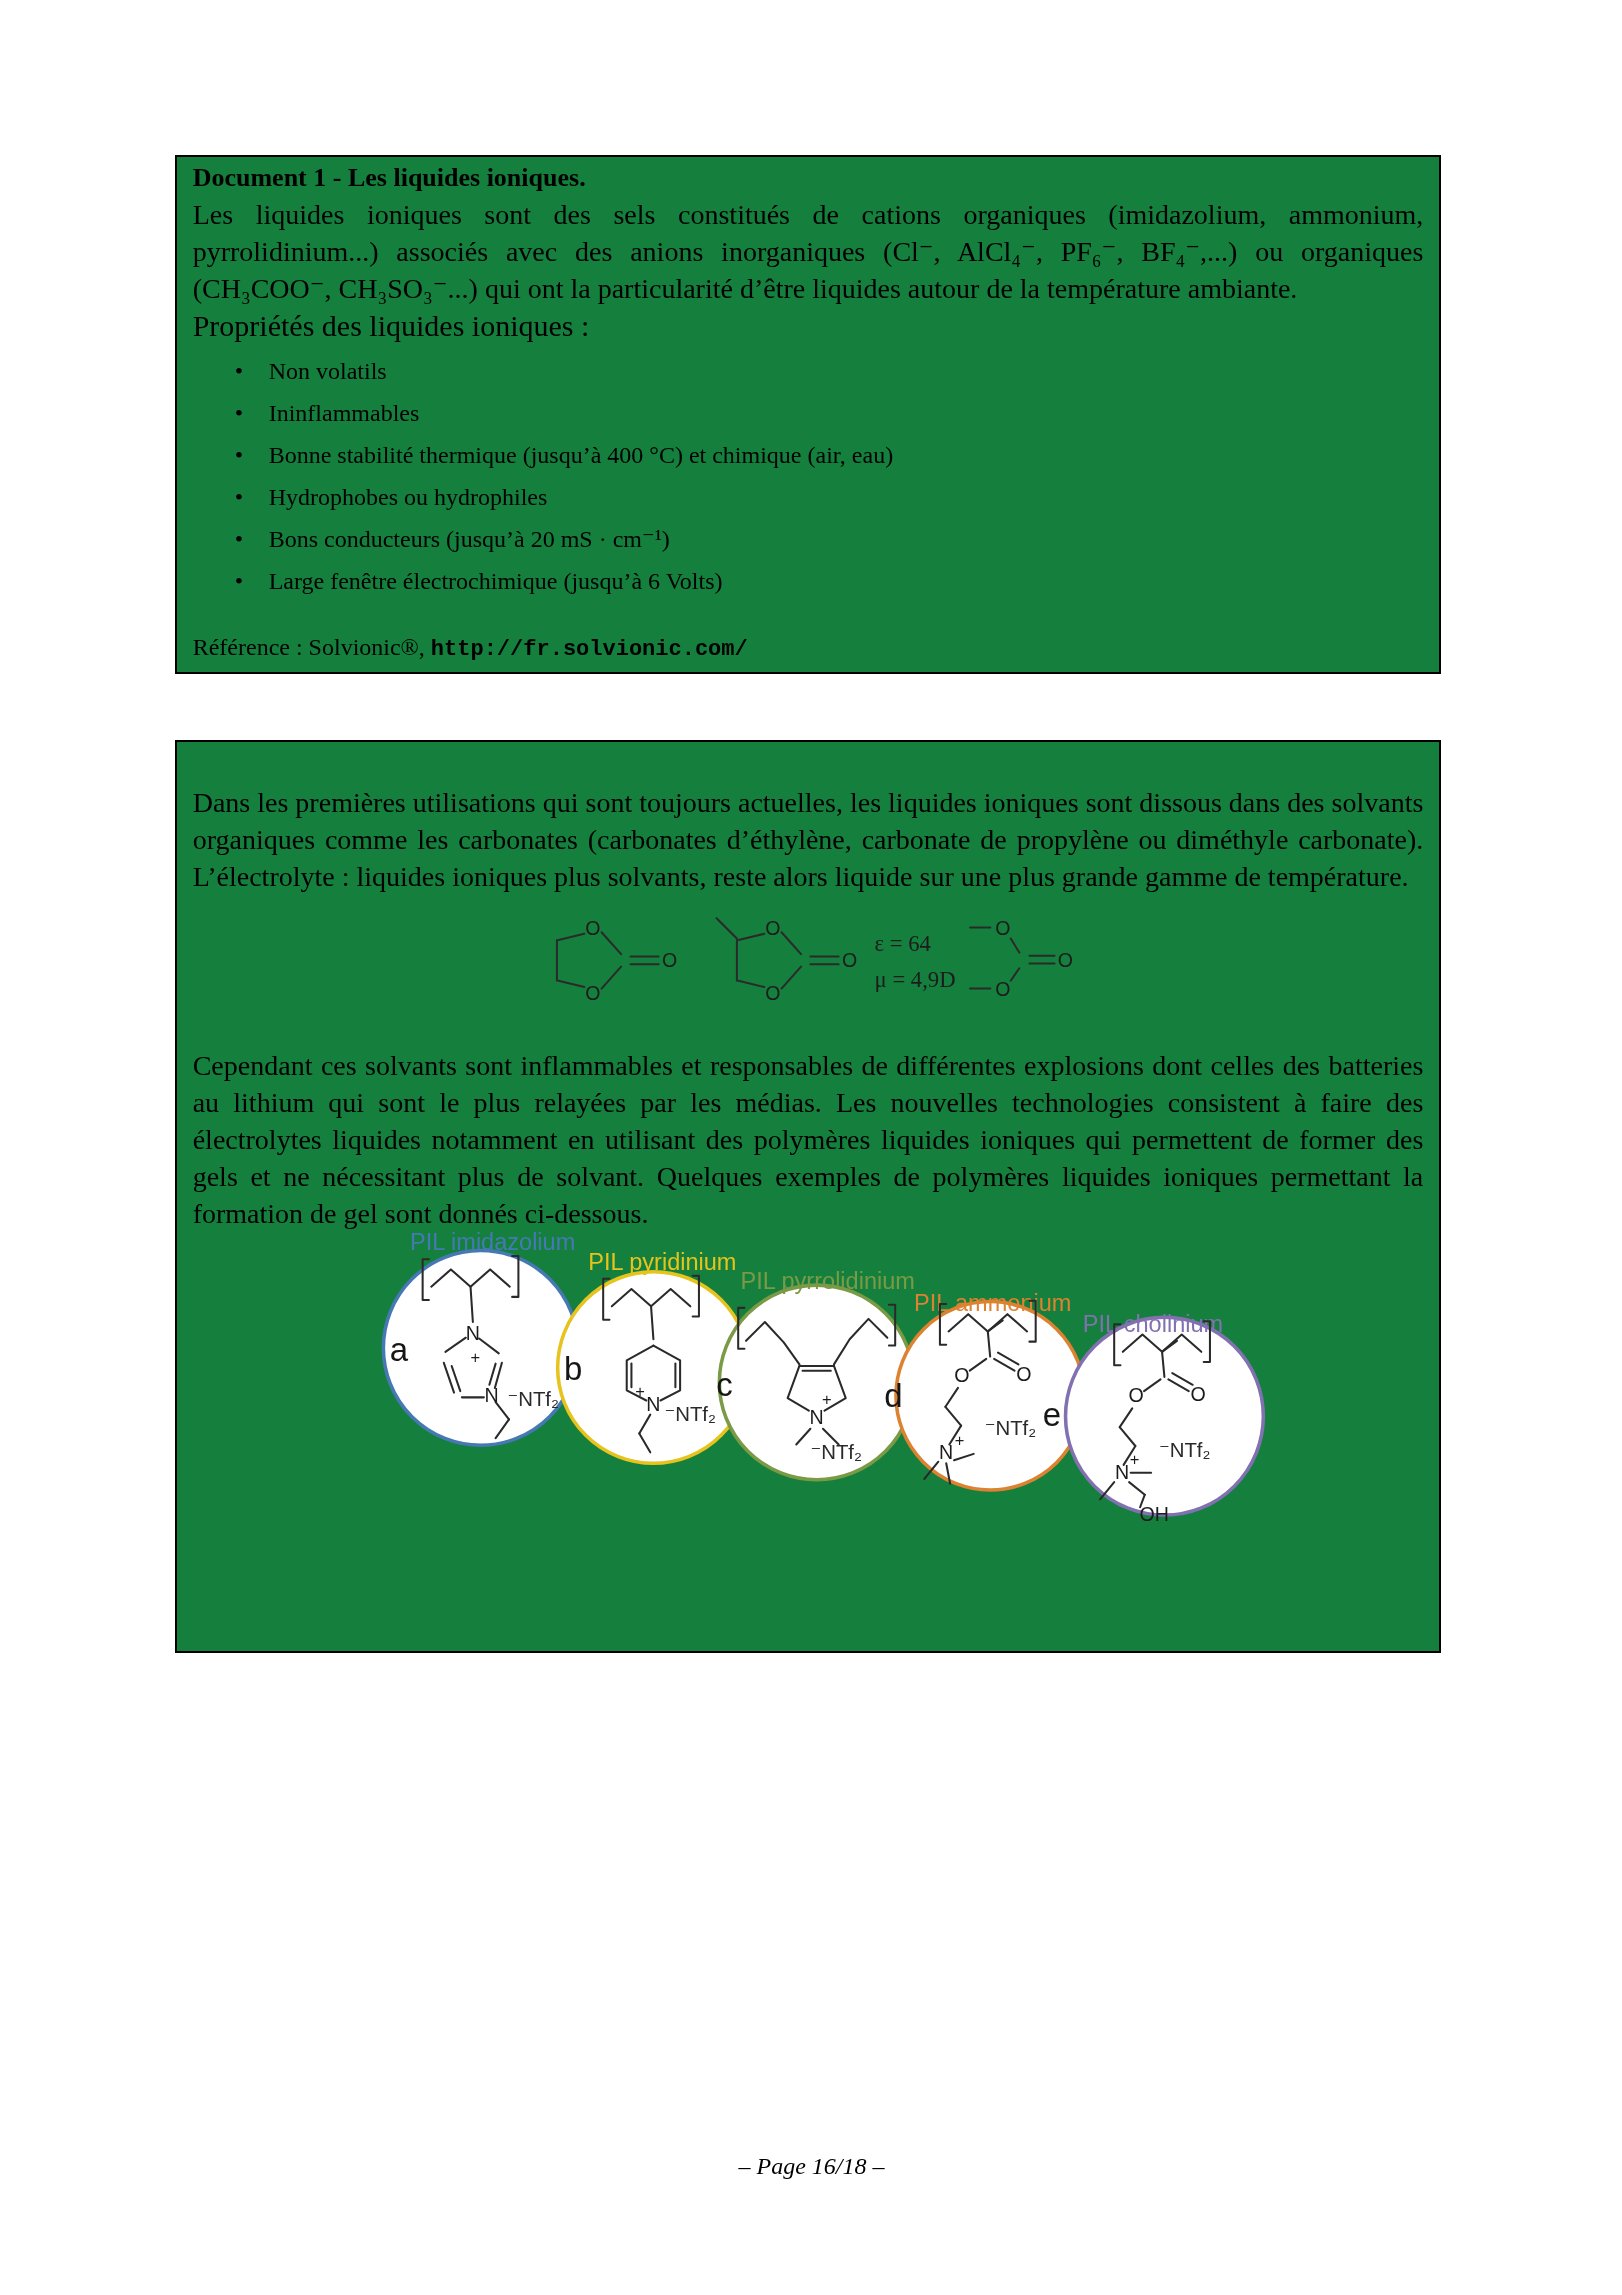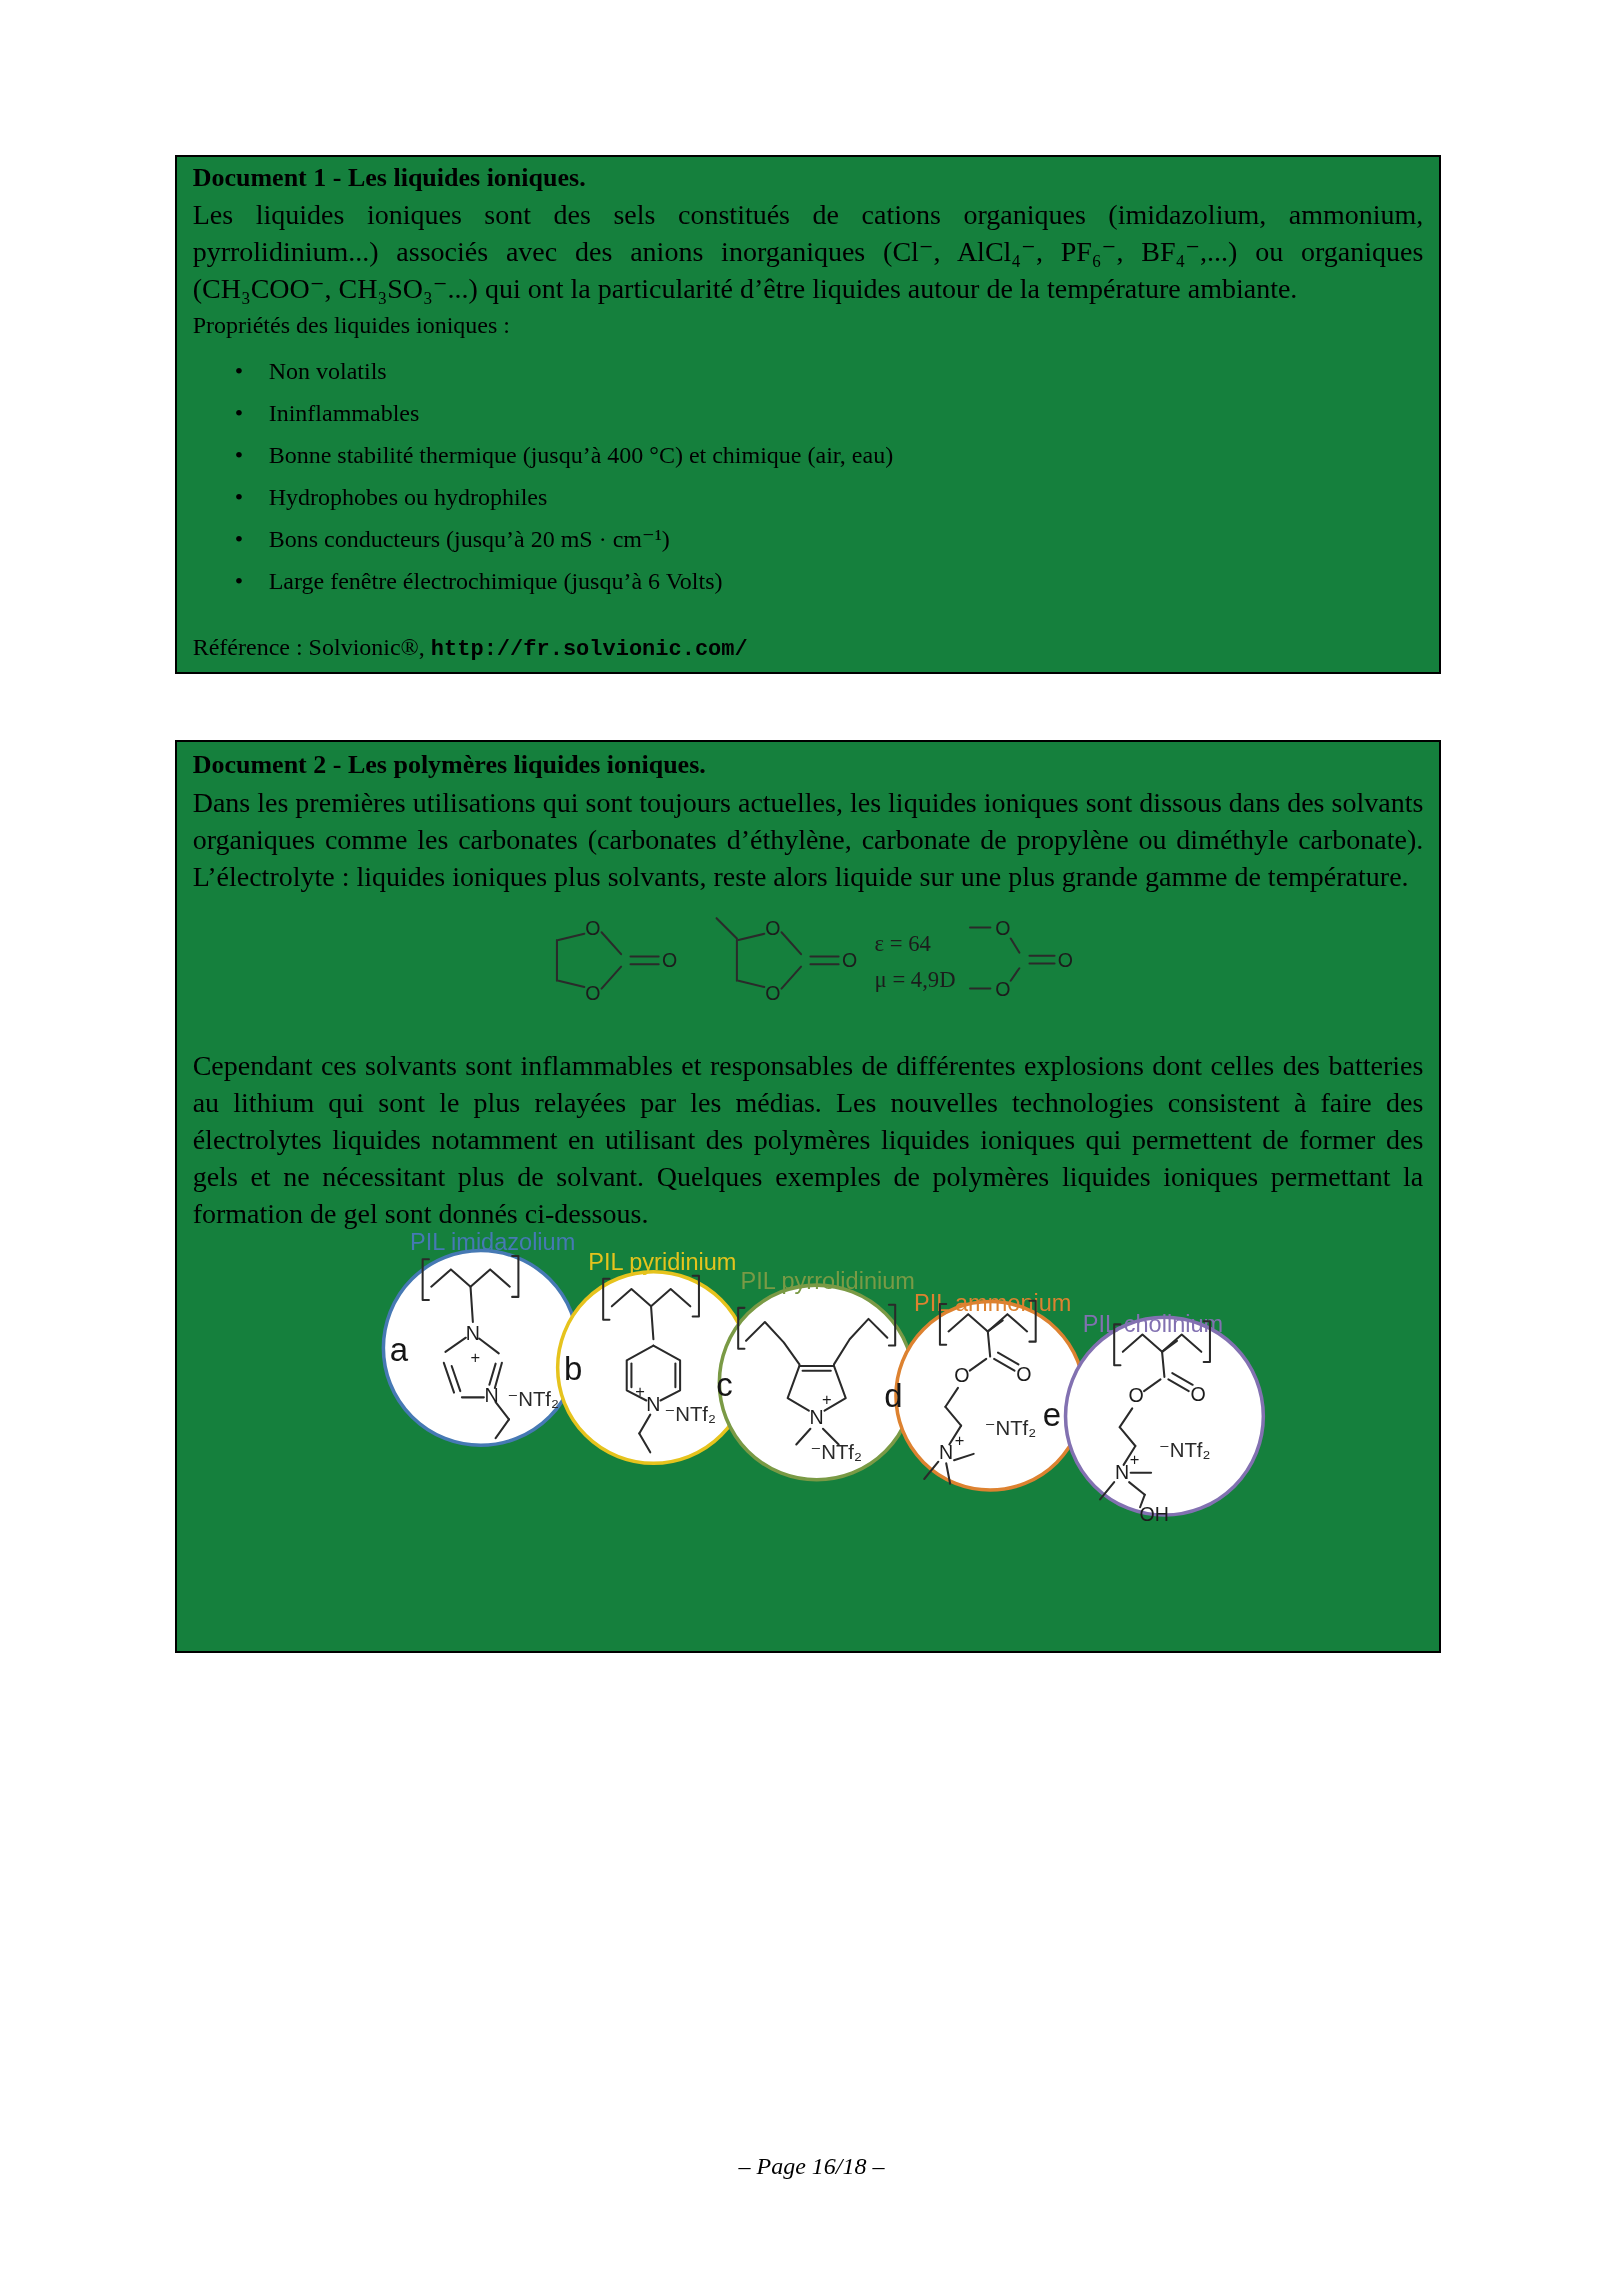--- a/index.html
+++ b/index.html
@@ -4,21 +4,21 @@
 <style>
   html,body{margin:0;padding:0;background:#ffffff;}
   body{width:1623px;height:2295px;position:relative;
        font-family:"Liberation Serif","DejaVu Serif",serif;color:#000;}
   .docbox{position:absolute;left:175px;width:1266px;box-sizing:border-box;
           border:2.4px solid #000;background:#15803d;}
   #doc1{top:155px;height:519px;padding:3.1px 15.7px;}
   #doc2{top:740px;height:913px;padding:0;}
   .doc-title{font-weight:bold;font-size:26px;line-height:36px;}
   .para{font-size:28px;line-height:37px;text-align:justify;margin:0;}
-  .props{font-size:24px;line-height:37px;margin:0;}
+  .props{font-size:30px;line-height:37px;margin:0;}
   ul.blist{list-style:none;margin:6.3px 0 0 0;padding:0;}
   ul.blist li{position:relative;font-size:24px;line-height:42px;padding-left:76px;}
   ul.blist .bmark{position:absolute;left:42px;top:0;}
   .reference{margin-top:27px;font-size:24px;line-height:37px;}
   .mono{font-family:"Liberation Mono","DejaVu Sans Mono",monospace;font-size:22px;font-weight:bold;}
   
   #doc2 .abs{position:absolute;left:15.7px;right:15.7px;}
   #doc2 .doc-title{top:4.7px;}
   #doc2 .p1{top:42px;}
   #doc2 .p2{top:305px;}
@@ -73,21 +73,20 @@
         <span class="bmark">•</span>
         <span>Large fenêtre électrochimique (jusqu’à 6 Volts)</span>
       </li>
     </ul>
     <p class="reference">
       <span>Référence : Solvionic®, </span><span class="mono">http://fr.solvionic.com/</span>
     </p>
   </section>
 
   <section id="doc2" class="docbox" style="position:absolute;">
-    <div class="doc-title abs">Document 2 - Les polymères liquides ioniques.</div>
     <p class="para abs p1">Dans les premières utilisations qui sont toujours actuelles, les liquides ioniques sont dissous dans des solvants organiques comme les carbonates (carbonates d’éthylène, carbonate de propylène ou diméthyle carbonate). L’électrolyte : liquides ioniques plus solvants, reste alors liquide sur une plus grande gamme de température.</p>
 
     <svg class="solvent-svg chem" width="612" height="133" viewBox="0 0 780 170">
 
       <g>
         <path d="M121,54 L146,82"></path>
           <path d="M121,126 L146,98"></path>
         <path d="M99,56 L66,64"></path>
           <path d="M99,124 L66,116"></path>
         <path d="M64,64 L64,116"></path>

